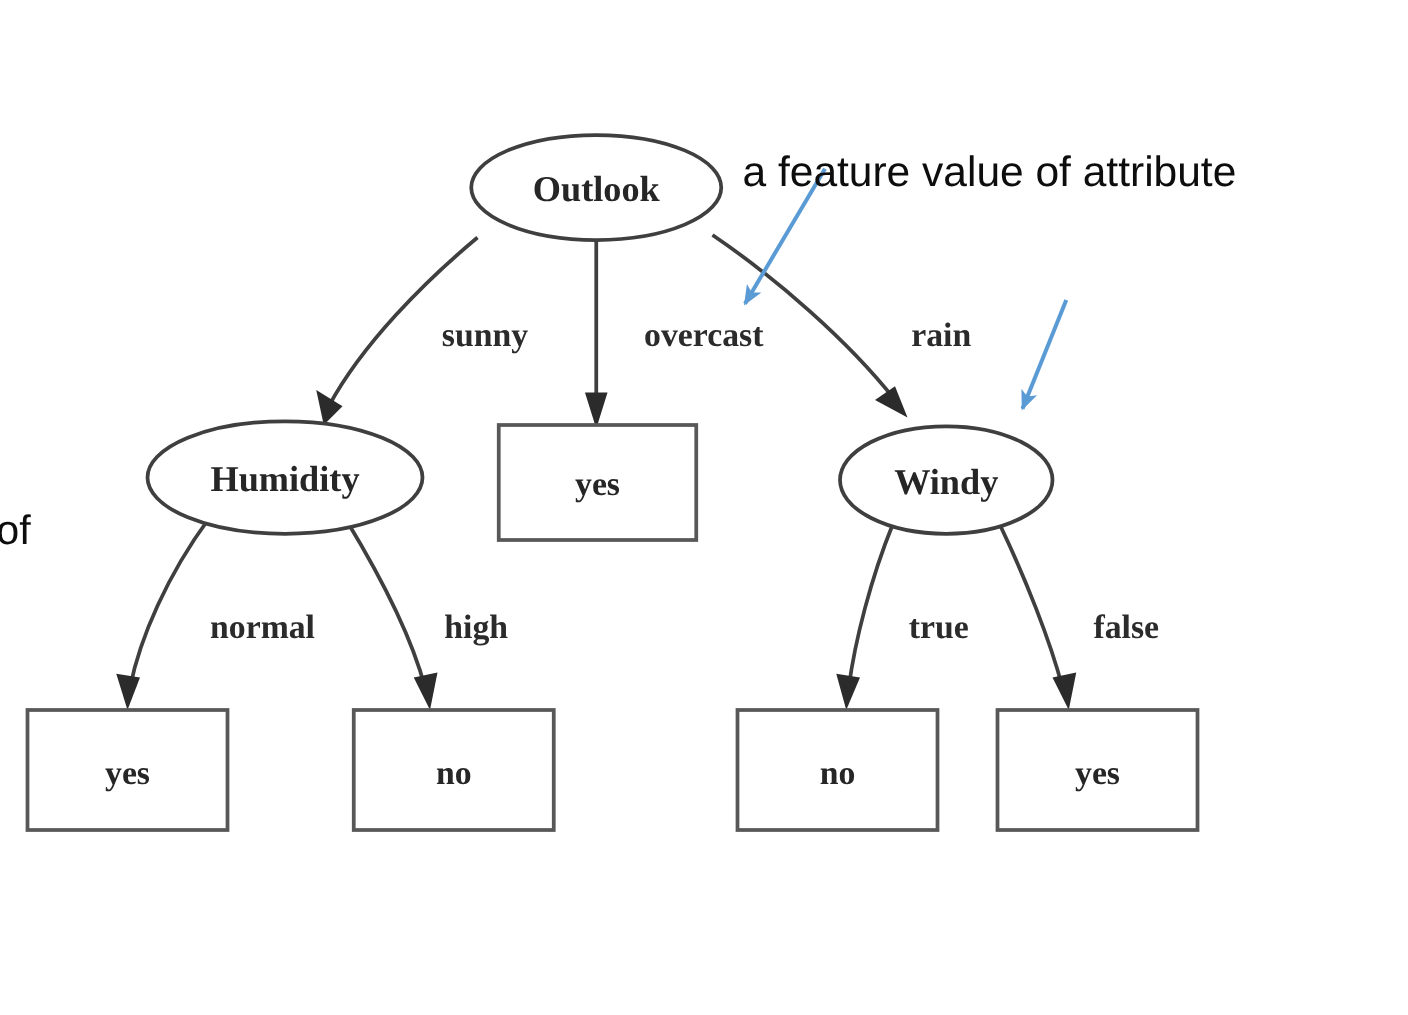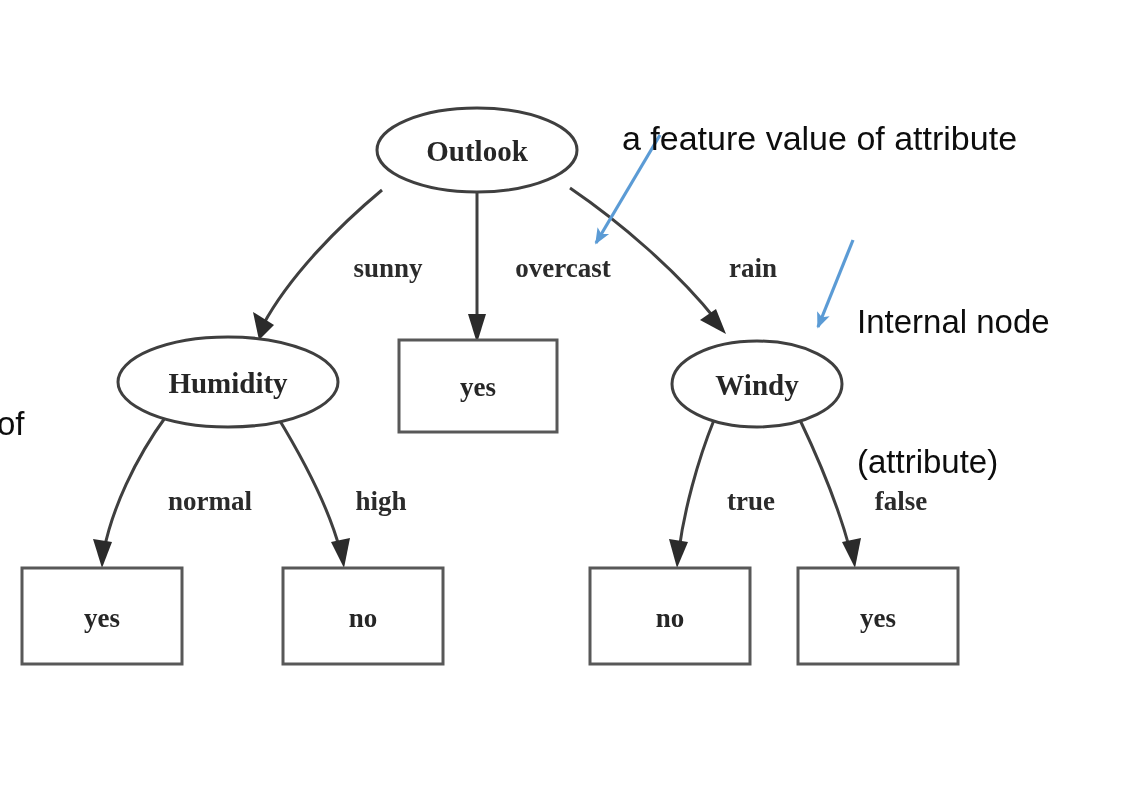--- a/index.html
+++ b/index.html
@@ -61,21 +61,21 @@
   }
   .annot {
     position: absolute;
     color: #0d0d0d;
     font-family: "Liberation Sans", sans-serif;
     font-weight: 300;
     white-space: pre;
     line-height: 1.42;
   }
   #annot-feature-value {
-    left: 622px;
+    left: 594px;
     top: 17px;
     font-size: 34px;
   }
   #annot-internal-node {
     left: 857px;
     top: 205px;
     font-size: 33px;
   }
   #annot-leaf-nodes {
     left: 436px;
@@ -180,24 +180,20 @@
       <line x1="404" y1="758" x2="338" y2="700" stroke="#5B9BD5" stroke-width="3.2" marker-end="url(#blue-arrow)"></line>
 
       <line x1="548" y1="757" x2="590" y2="700" stroke="#5B9BD5" stroke-width="3.2" marker-end="url(#blue-arrow)"></line>
     </g>
   </svg>
 
   <div class="annot" id="annot-feature-value">
     <div>a feature value of attribute</div>
   </div>
 
-  <div class="annot" id="annot-internal-node">
-    <div>Internal node</div>
-    <div>(attribute)</div>
-  </div>
 
   <div class="annot" id="annot-leaf-nodes">
     
   </div>
 
   <div class="annot" id="annot-of-fragment">
     <div>of</div>
   </div>
 
 </div>

